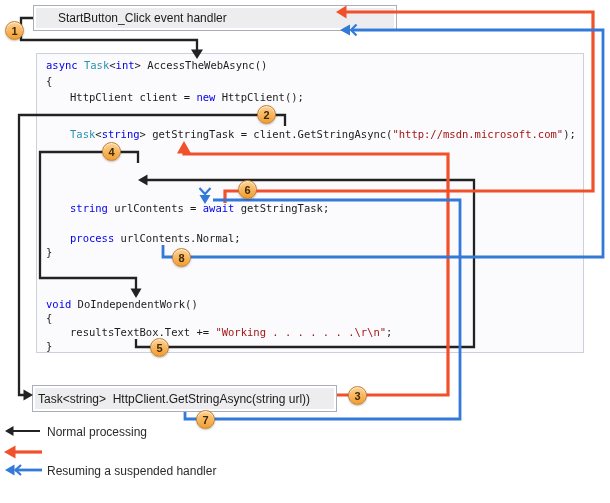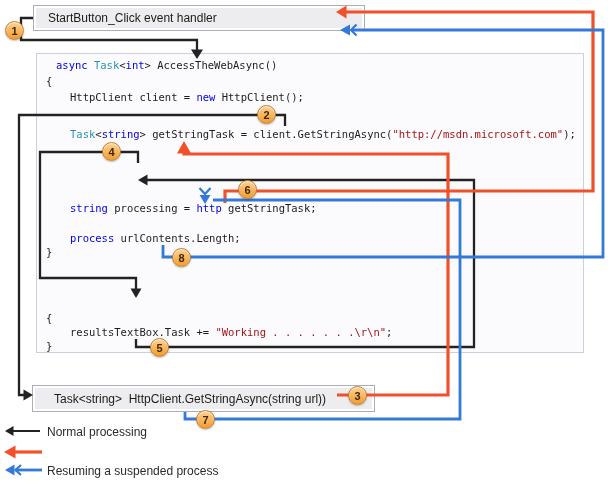--- a/index.html
+++ b/index.html
@@ -10,22 +10,22 @@
   .panel{
     position:absolute;left:36px;top:53px;width:548px;height:300px;
     background:#fbfbfd;border:1px solid #ccd2dd;box-sizing:border-box;
   }
   .procbox{
     position:absolute;height:26px;background:#ededef;border:1px solid #a9aebc;
     box-shadow:inset 0 0 0 2px #ffffff;box-sizing:border-box;
     display:flex;align-items:center;white-space:pre;
     font-size:12px;color:#1b1b1b;
   }
-  .box-top{left:33px;top:5px;width:332px;padding-left:14px;}
-  .box-bottom{left:32px;top:385px;width:343px;height:27px;padding-left:21px;}
+  .box-top{left:33px;top:5px;width:364px;padding-left:24px;}
+  .box-bottom{left:32px;top:385px;width:305px;height:27px;padding-left:5px;}
   .arrows{position:absolute;left:0;top:0;z-index:3;}
   .code-line{
     position:absolute;font-family:"DejaVu Sans Mono",monospace;
     font-size:10.5px;line-height:13px;white-space:pre;color:#1c1c1c;z-index:2;
   }
   .tok-k{color:#0101e6;}
   .tok-t{color:#2b91af;}
   .tok-s{color:#a31515;}
   .tok-p{color:#1c1c1c;}
   .badge{
@@ -47,29 +47,30 @@
   <div class="panel"></div>
 
   <div class="procbox box-top">
     <span>StartButton_Click event handler</span>
   </div>
 
   <div class="procbox box-bottom">
     <span>Task&lt;string&gt;  HttpClient.GetStringAsync(string url))</span>
   </div>
 
-  <div class="code-line" style="left:56px;top:59px"><span class="tok-k">async </span><span class="tok-t">Task</span><span class="tok-p">&lt;</span><span class="tok-k">int</span><span class="tok-p">&gt; AccessTheWebAsync()</span></div>
+  <div class="code-line" style="left:46px;top:59px"><span class="tok-k">async </span><span class="tok-t">Task</span><span class="tok-p">&lt;</span><span class="tok-k">int</span><span class="tok-p">&gt; AccessTheWebAsync()</span></div>
   <div class="code-line" style="left:46px;top:75px"><span class="tok-p">{</span></div>
   <div class="code-line" style="left:70px;top:128px"><span class="tok-t">Task</span><span class="tok-p">&lt;</span><span class="tok-k">string</span><span class="tok-p">&gt; getStringTask = client.GetStringAsync(</span><span class="tok-s">"http://msdn.microsoft.com"</span><span class="tok-p">);</span></div>
   <div class="code-line" style="left:70px;top:91px"><span class="tok-p">HttpClient client = </span><span class="tok-k">new</span><span class="tok-p"> HttpClient();</span></div>
-  <div class="code-line" style="left:70px;top:202px"><span class="tok-k">string</span><span class="tok-p"> processing = </span><span class="tok-k">http</span><span class="tok-p"> getStringTask;</span></div>
-  <div class="code-line" style="left:70px;top:232px"><span class="tok-k">process</span><span class="tok-p"> urlContents.Length;</span></div>
+  <div class="code-line" style="left:70px;top:202px"><span class="tok-k">string</span><span class="tok-p"> urlContents = </span><span class="tok-k">await</span><span class="tok-p"> getStringTask;</span></div>
+  <div class="code-line" style="left:70px;top:232px"><span class="tok-k">process</span><span class="tok-p"> urlContents.Normal;</span></div>
   <div class="code-line" style="left:46px;top:246px"><span class="tok-p">}</span></div>
+  <div class="code-line" style="left:46px;top:298px"><span class="tok-k">void</span><span class="tok-p"> DoIndependentWork()</span></div>
   <div class="code-line" style="left:46px;top:312px"><span class="tok-p">{</span></div>
-  <div class="code-line" style="left:70px;top:326px"><span class="tok-p">resultsTextBox.Task += </span><span class="tok-s">"Working . . . . . . .\r\n"</span><span class="tok-p">;</span></div>
+  <div class="code-line" style="left:70px;top:326px"><span class="tok-p">resultsTextBox.Text += </span><span class="tok-s">"Working . . . . . . .\r\n"</span><span class="tok-p">;</span></div>
   <div class="code-line" style="left:46px;top:340px"><span class="tok-p">}</span></div>
 
   <svg class="arrows" width="610" height="503" viewBox="0 0 610 503">
     <g stroke-linejoin="miter" fill="none">
       <path d="M33 18 H21 V40 H197 V50" stroke-width="2.3" stroke="#222222"></path>
       <path d="M197 59 L191 49.5 L203 49.5 Z" stroke="none" fill="#222222"></path>
       <path d="M285 126 V115 H19 V395 H24" stroke-width="2.3" stroke="#222222"></path>
       <path d="M33 395 L23.5 389.5 L23.5 400.5 Z" stroke="none" fill="#222222"></path>
       <path d="M138 163 V152 H40 V278 H136 V289" stroke-width="2.3" stroke="#222222"></path>
       <path d="M136 298 L130.5 288.5 L141.5 288.5 Z" stroke="none" fill="#222222"></path>
@@ -104,15 +105,15 @@
   <div class="badge" style="left:5px;top:21px">1</div>
   <div class="badge" style="left:257px;top:105px">2</div>
   <div class="badge" style="left:348px;top:386px">3</div>
   <div class="badge" style="left:102px;top:142px">4</div>
   <div class="badge" style="left:150px;top:338px">5</div>
   <div class="badge" style="left:238px;top:180px">6</div>
   <div class="badge" style="left:196px;top:410px">7</div>
   <div class="badge" style="left:172px;top:248px">8</div>
 
   <div class="legend-label" style="top:425px">Normal processing</div>
-  <div class="legend-label" style="top:464px">Resuming a suspended process</div>
+  <div class="legend-label" style="top:464px">Resuming a suspended handler</div>
 
 </div>
 
 </body></html>

